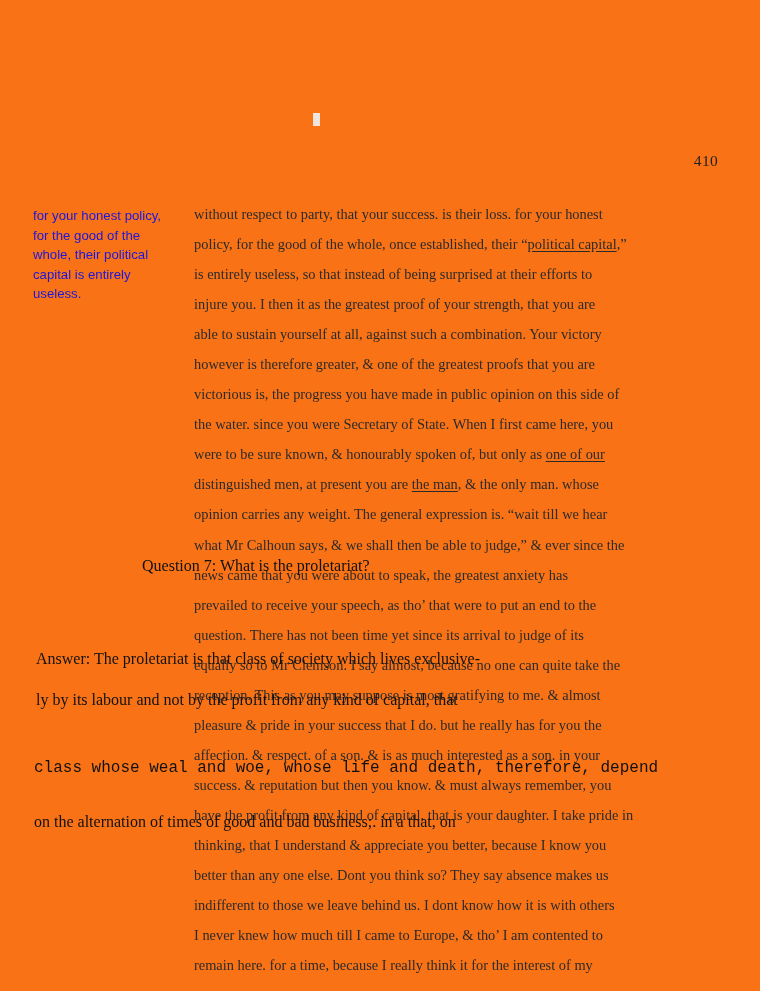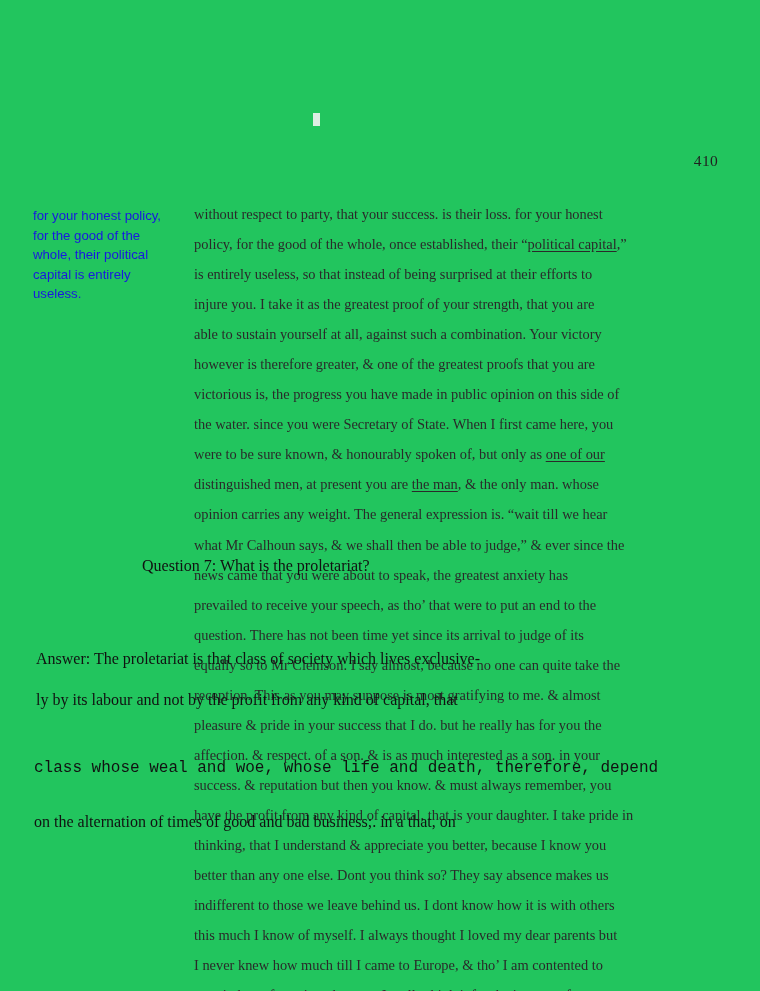--- a/index.html
+++ b/index.html
@@ -13,21 +13,21 @@
     position: relative;
     overflow: hidden;
     font-family: "Liberation Serif", "DejaVu Serif", serif;
     color: #1a1a1a;
     -webkit-font-smoothing: antialiased;
   }
 
   .page {
     position: absolute;
     inset: 0;
-    background: #22c55e;
+    background: #f97316;
   }
 
   
   .scan-speck {
     position: absolute;
     left: 313px;
     top: 113px;
     width: 7px;
     height: 13px;
     background: #f2f2f2;
@@ -100,42 +100,41 @@
   <div class="scan-speck"></div>
 
   <div class="page-number">410</div>
 
   <div class="margin-note">for your honest policy, for the good of the whole, their political capital is entirely useless.</div>
 
   <div class="body-text">
     <span class="ln">without respect to party, that your success. is their loss. for your honest</span>
     <span class="ln">policy, for the good of the whole, once established, their “<u>political capital</u>,”</span>
     <span class="ln">is entirely useless, so that instead of being surprised at their efforts to</span>
-    <span class="ln">injure you. I take it as the greatest proof of your strength, that you are</span>
+    <span class="ln">injure you. I then it as the greatest proof of your strength, that you are</span>
     <span class="ln">able to sustain yourself at all, against such a combination.  Your victory</span>
     <span class="ln">however is therefore greater, &amp; one of the greatest proofs that you are</span>
     <span class="ln">victorious is, the progress you have made in public opinion on this side of</span>
     <span class="ln">the water. since you were Secretary of State.  When I first came here, you</span>
     <span class="ln">were to be sure known, &amp; honourably spoken of, but only as <u>one of our</u></span>
     <span class="ln">distinguished men, at present you are <u>the man</u>, &amp; the only man. whose</span>
     <span class="ln">opinion carries any weight.  The general expression is. “wait till we hear</span>
     <span class="ln">what Mr Calhoun says, &amp; we shall then be able to judge,” &amp; ever since the</span>
     <span class="ln">news came that you were about to speak, the greatest anxiety has</span>
     <span class="ln">prevailed to receive your speech, as tho’ that were to put an end to the</span>
     <span class="ln">question.  There has not been time yet since its arrival to judge of its</span>
     <span class="ln">equally so to Mr Clemson.  I say almost, because no one can quite take the</span>
     <span class="ln">reception.  This as you may suppose is most gratifying to me. &amp; almost</span>
     <span class="ln">pleasure &amp; pride in your success that I do. but he really has for you the</span>
     <span class="ln">affection. &amp; respect. of a son. &amp; is as much interested as a son. in your</span>
     <span class="ln">success. &amp; reputation but then you know. &amp; must always remember, you</span>
     <span class="ln">have the profit from any kind of capital, that is your daughter.  I take pride in</span>
     <span class="ln">thinking, that I understand &amp; appreciate you better, because I know you</span>
     <span class="ln">better than any one else.  Dont you think so?  They say absence makes us</span>
     <span class="ln">indifferent to those we leave behind us.  I dont know how it is with others</span>
-    <span class="ln">this much I know of myself. I always thought I loved my dear parents but</span>
     <span class="ln">I never knew how much till I came to Europe, &amp; tho’ I am contented to</span>
     <span class="ln">remain here. for a time, because I really think it for the interest of my</span>
 
   </div>
 
   <div class="overlay-line ov-q">Question 7: What is the proletariat?</div>
 
   <div class="overlay-line ov-a1">Answer: The proletariat is that class of society which lives exclusive-</div>
 
   <div class="overlay-line ov-a2">ly by its labour and not by the profit from any kind of capital, that</div>

